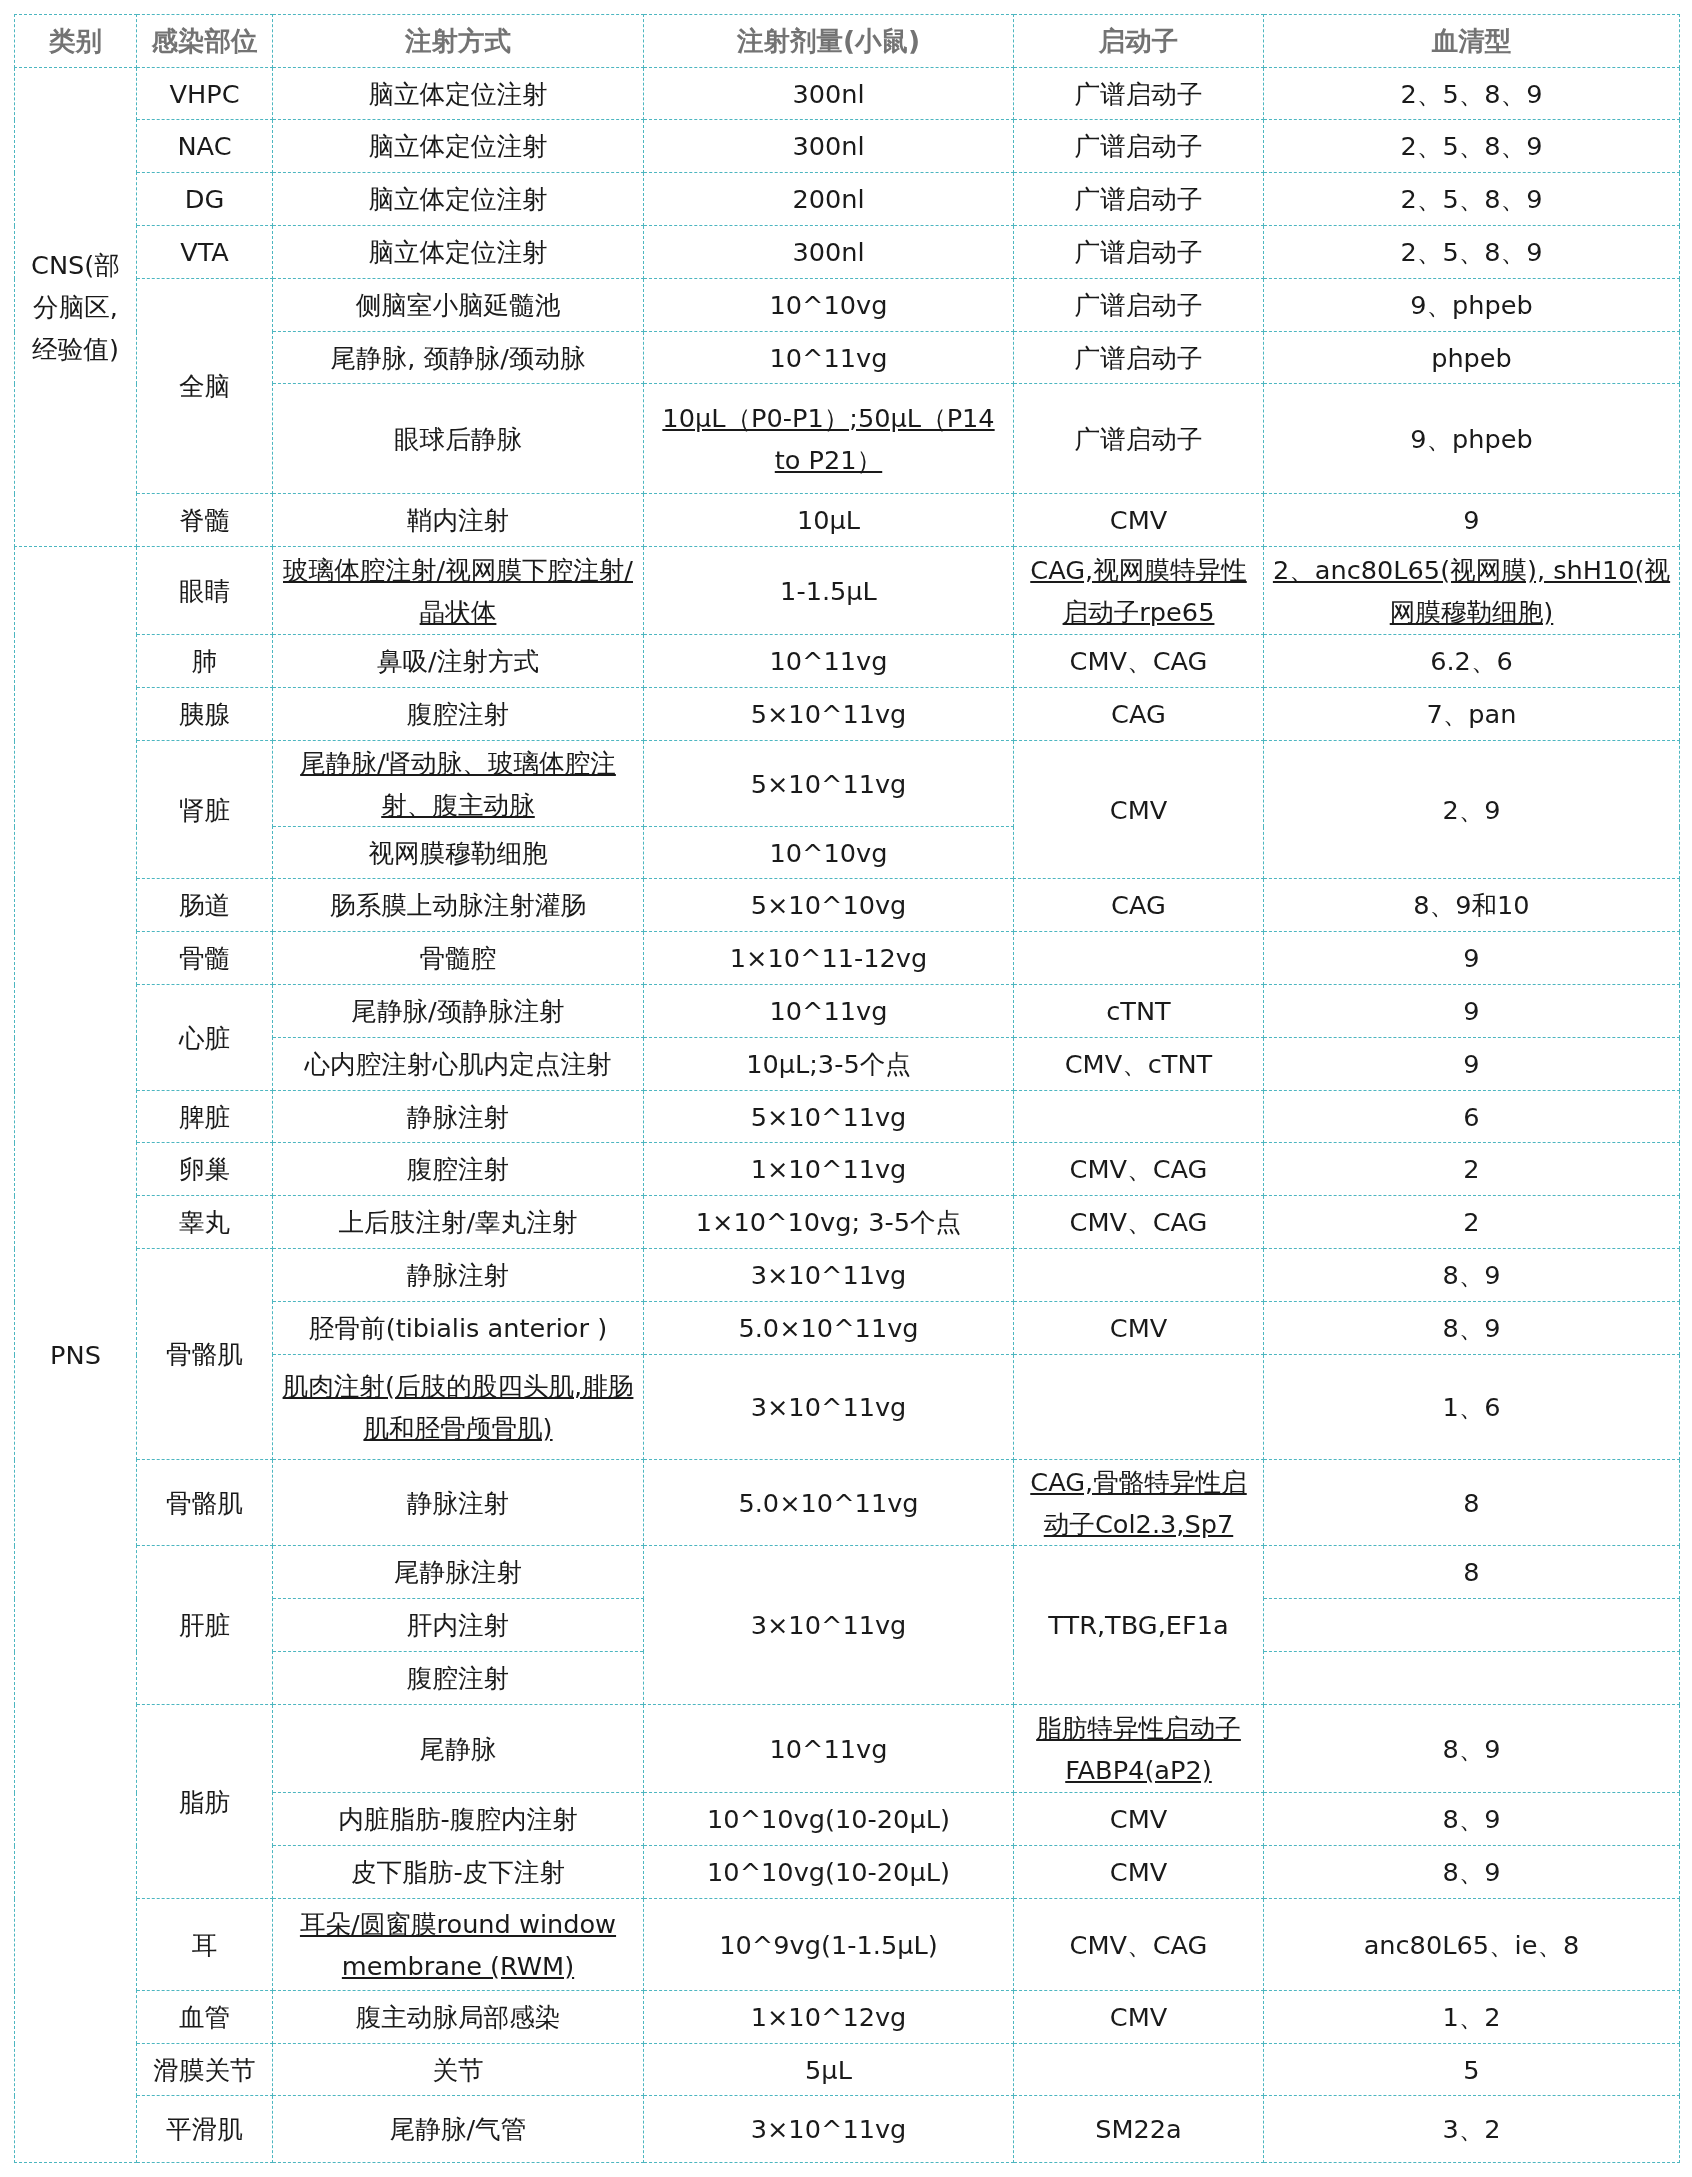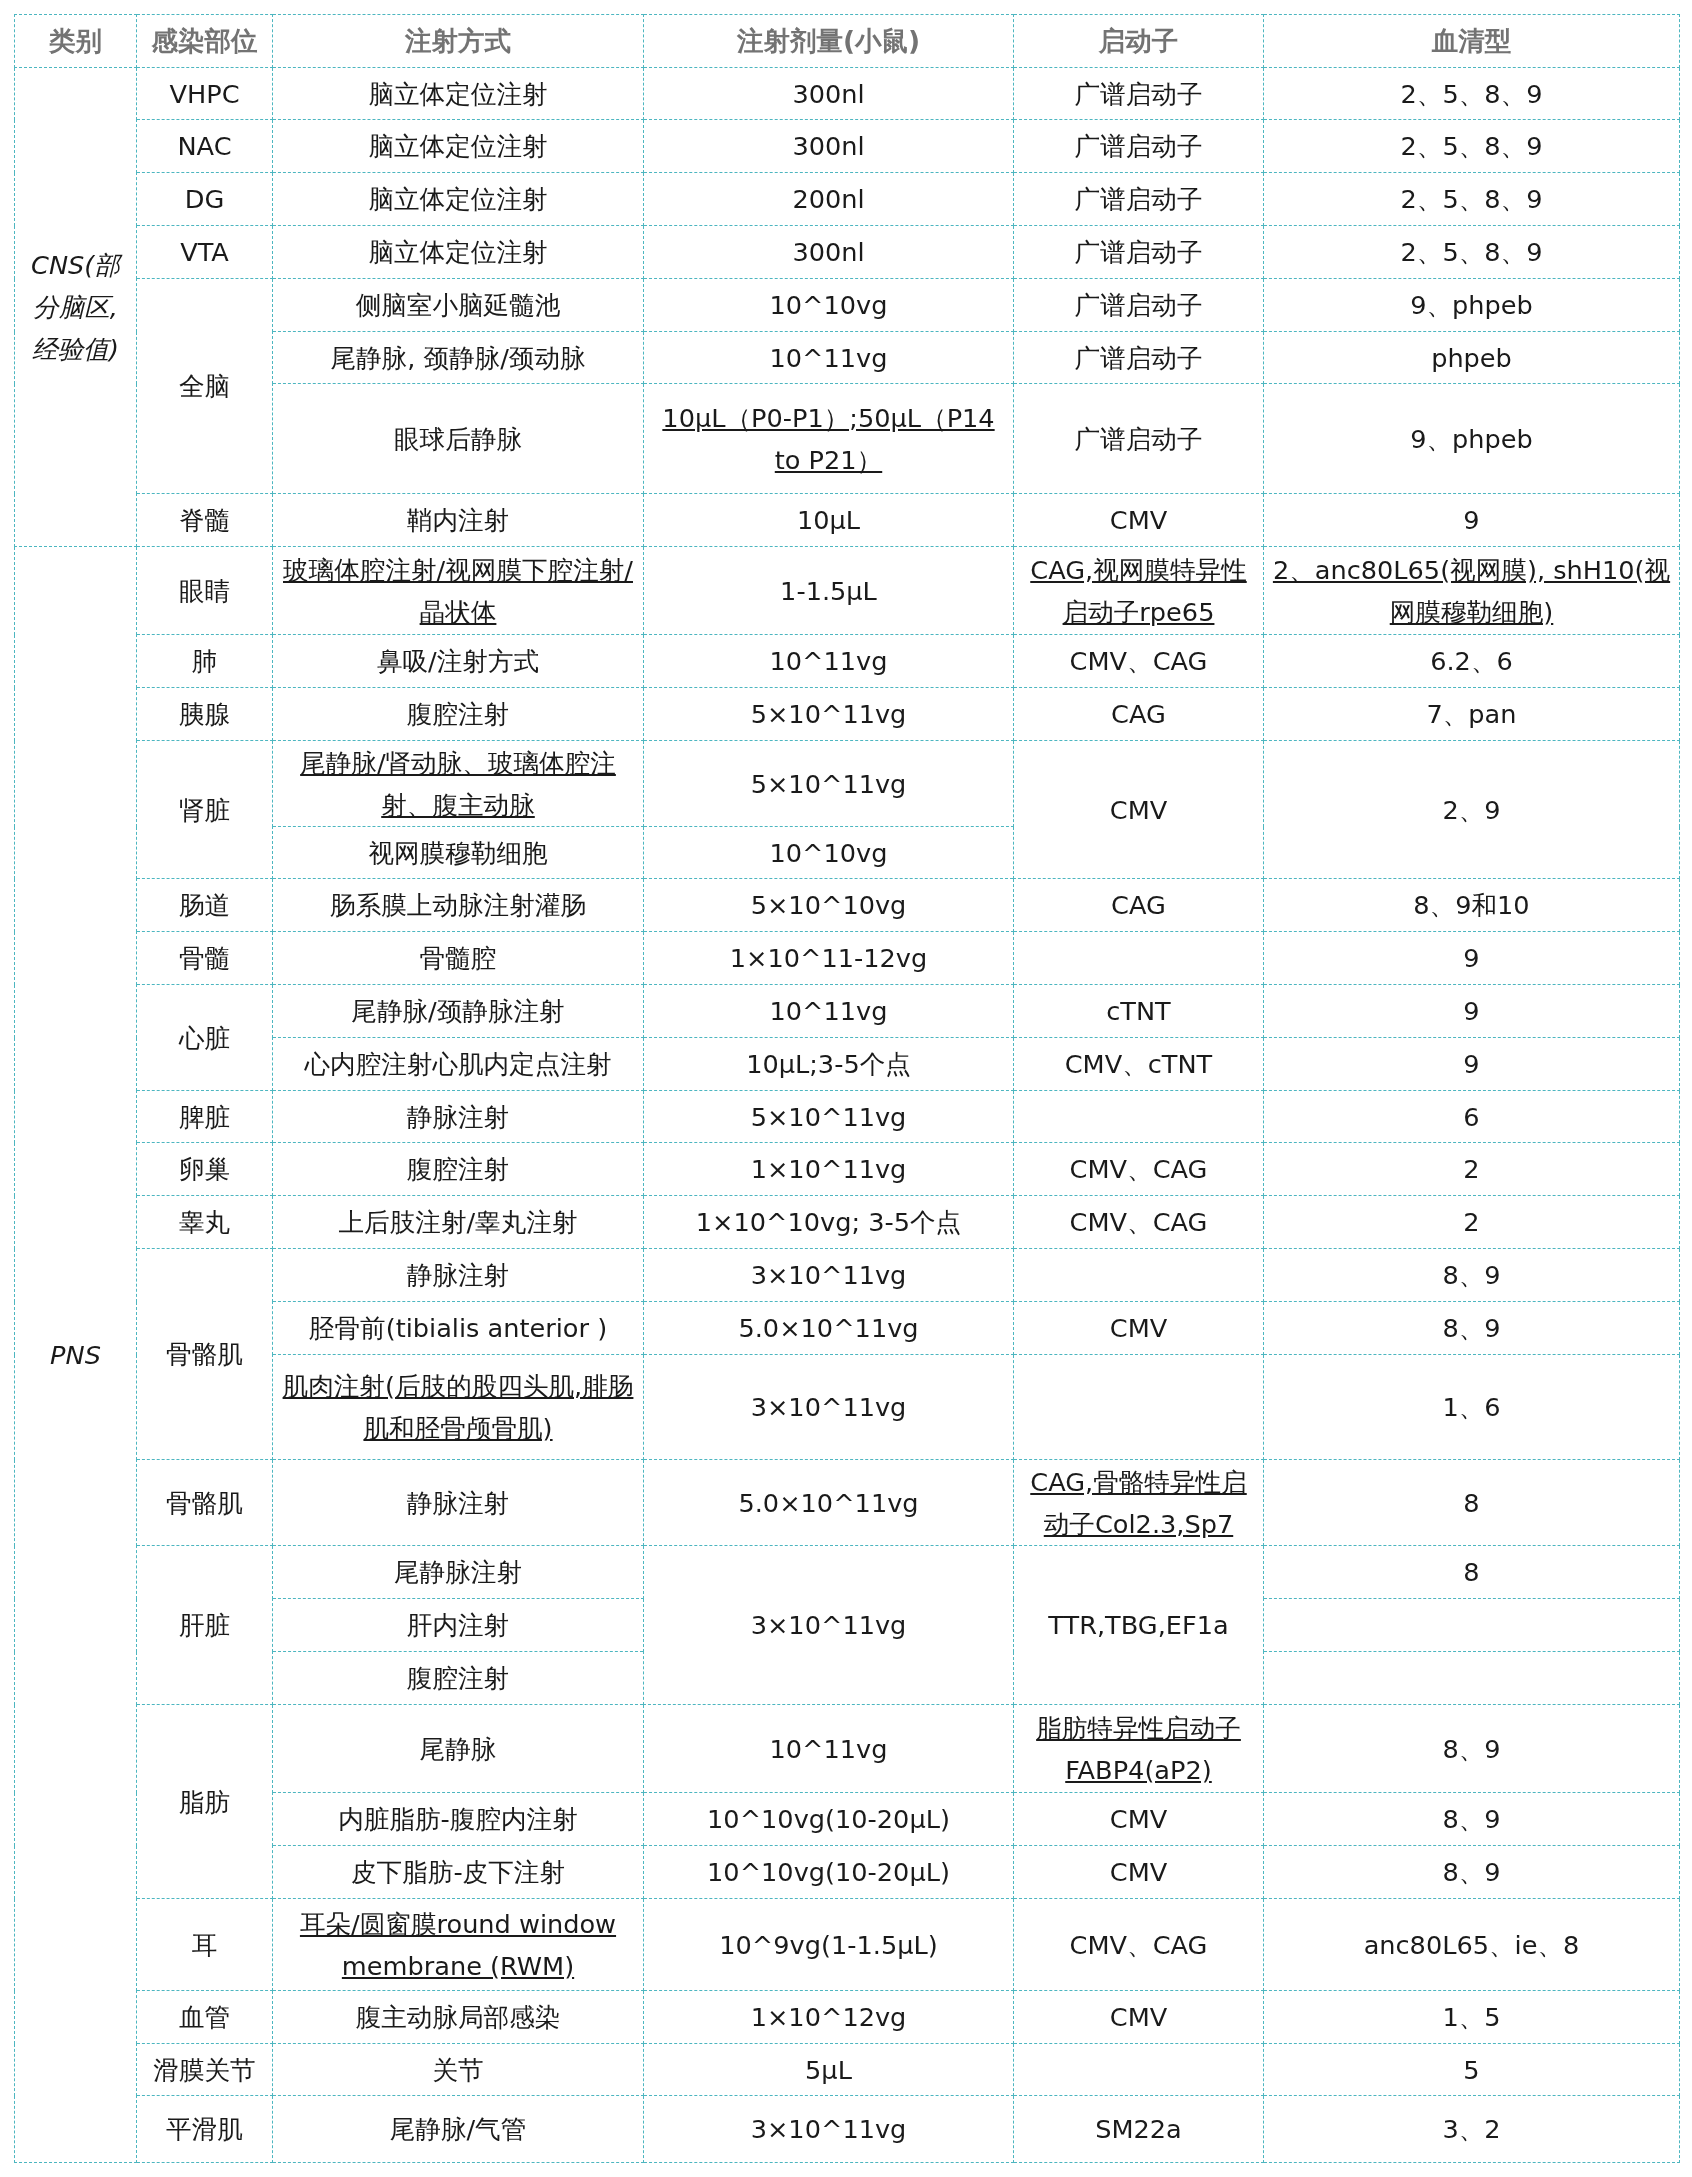--- a/index.html
+++ b/index.html
@@ -3,21 +3,21 @@
 <meta charset="utf-8">
 <style>
   html, body { margin:0; padding:0; background:#ffffff; }
   body { width:1692px; height:2177px; position:relative; overflow:hidden;
          font-family:"DejaVu Sans","Liberation Sans",sans-serif; color:#1a1a1a; }
   table.aav { position:absolute; left:14px; top:14px; width:1664px;
               border-collapse:collapse; table-layout:fixed; }
   table.aav td, table.aav th { border:1.8px dashed #4db6c0; text-align:center; vertical-align:middle;
               padding:0 5.3px; font-size:25.6px; line-height:42px; font-weight:normal; }
   table.aav th { color:#737373; font-weight:bold; font-size:26.5px; }
-  .cat { line-height:42px;font-style:italic; }
+  .cat { line-height:42px; }
   .wrap { line-height:42px;text-decoration:underline; }
 </style>
 </head>
 <body>
 
 <table class="aav">
   <colgroup>
     <col style="width:122px">
       <col style="width:136px">
       <col style="width:371px">
@@ -269,21 +269,21 @@
       <td>10^9vg(1-1.5μL)</td>
       <td>CMV、CAG</td>
       <td>anc80L65、ie、8</td>
     </tr>
 
     <tr style="height:53px">
       <td>血管</td>
       <td>腹主动脉局部感染</td>
       <td>1×10^12vg</td>
       <td>CMV</td>
-      <td>1、5</td>
+      <td>1、2</td>
     </tr>
 
     <tr style="height:52px">
       <td>滑膜关节</td>
       <td>关节</td>
       <td>5μL</td>
       <td></td>
       <td>5</td>
     </tr>
 

